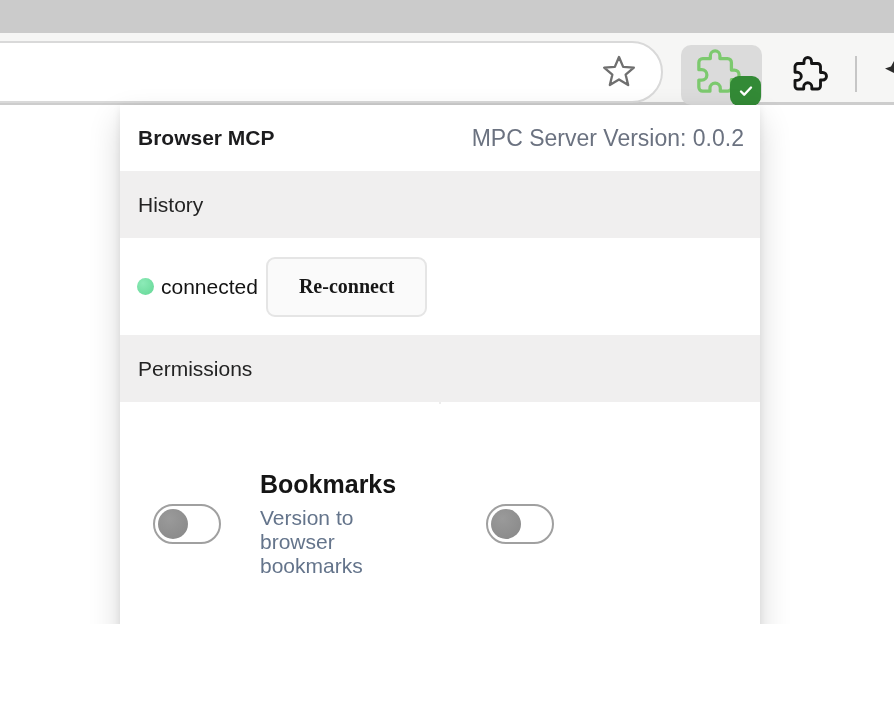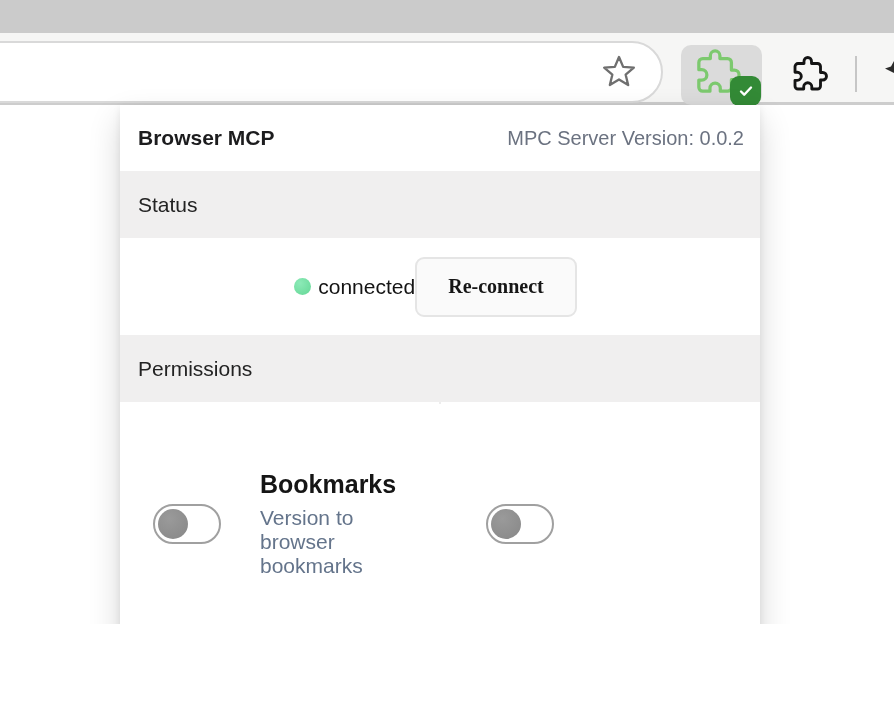--- a/index.html
+++ b/index.html
@@ -80,35 +80,36 @@
     background: #ffffff;
     box-shadow: 0 14px 30px rgba(0,0,0,0.16), 0 3px 8px rgba(0,0,0,0.08);
     display: flex; flex-direction: column;
   }
   .popup-header {
     height: 66px; flex: 0 0 66px;
     display: flex; align-items: center; justify-content: space-between;
     padding: 0 16px 0 18px;
   }
   .popup-title { font-size: 21px; font-weight: 700; color: #1c1c1e; }
-  .popup-version { font-size: 20px; font-weight: 400; color: #6b7280; }
+  .popup-version { font-size: 23px; font-weight: 400; color: #6b7280; }
 
   .section-band {
     height: 67px; flex: 0 0 67px;
     background: #f0efef;
     display: flex; align-items: center;
     padding-left: 18px;
     font-size: 21px; color: #232323;
   }
 
   .status-row {
     height: 97px; flex: 0 0 97px;
     background: #ffffff;
-    display: flex; align-items: center; justify-content: center;
-    padding: 0 16px 0 7px;
+    display: flex; align-items: center; justify-content: flex-start;
+    padding: 0 16px 0 17px;
+    gap: 8px;
   }
   .conn-group { display: flex; align-items: center; }
   .conn-dot {
     width: 17px; height: 17px; border-radius: 50%;
     background: radial-gradient(circle at 35% 30%, #8ceab7, #64d796);
     margin-right: 7px;
   }
   .conn-label { font-size: 21px; color: #141414; }
   .reconnect-btn {
     height: 60px;
@@ -194,21 +195,21 @@
   </div>
 
   <div class="popup">
 
     <div class="popup-header">
       <div class="popup-title">Browser MCP</div>
       <div class="popup-version">MPC Server Version: 0.0.2</div>
     </div>
 
     <div class="section-band">
-      <span>Status</span>
+      <span>History</span>
     </div>
 
     <div class="status-row">
       <div class="conn-group">
         <div class="conn-dot"></div>
         <div class="conn-label">connected</div>
       </div>
       <button class="reconnect-btn">Re-connect</button>
     </div>
 

